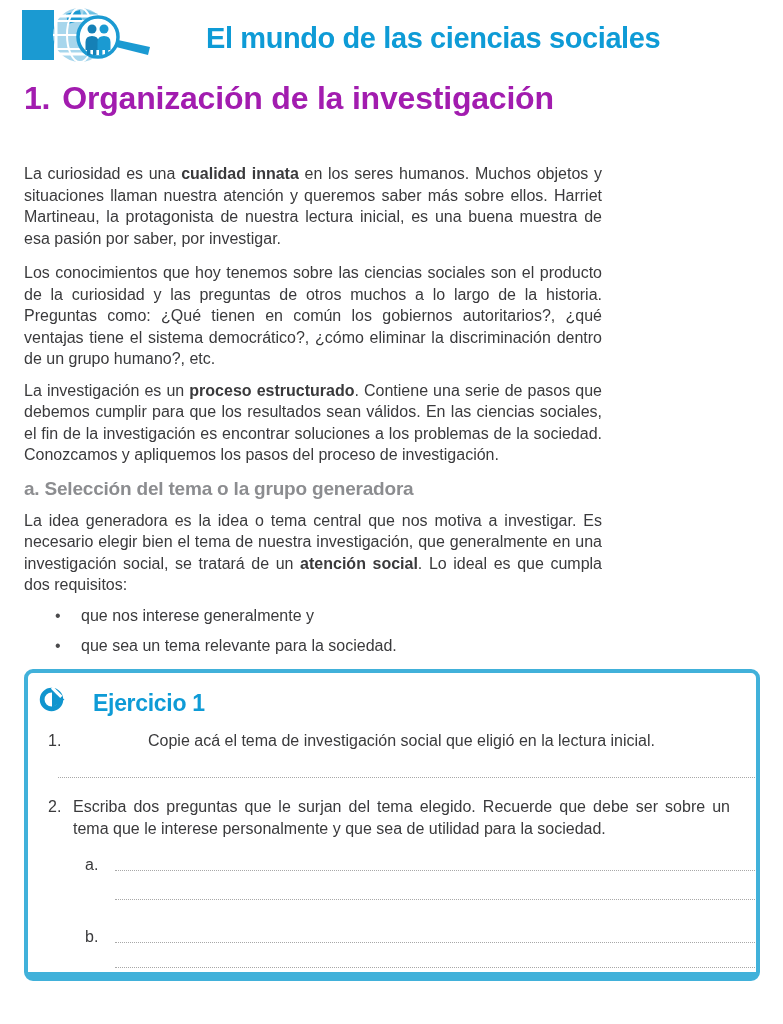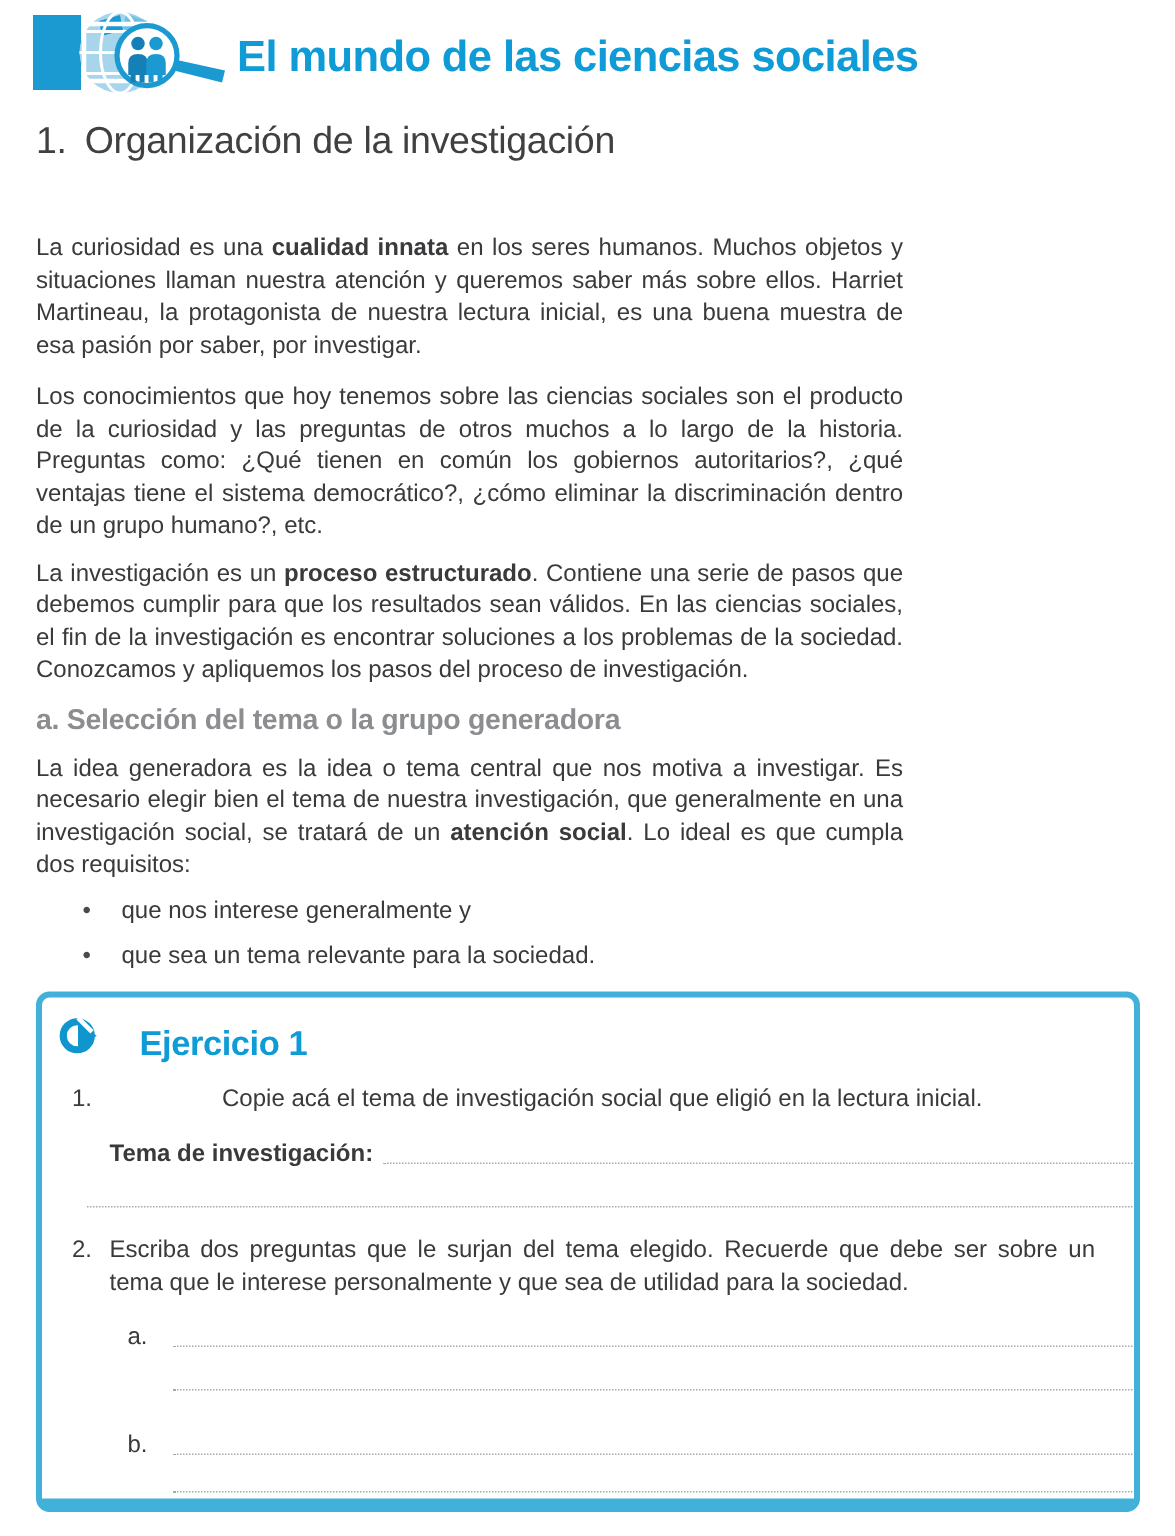--- a/index.html
+++ b/index.html
@@ -5,31 +5,31 @@
   html,body { margin:0; padding:0; background:#ffffff; }
   body {
     width:783px; height:1024px; overflow:hidden;
     font-family:"Liberation Sans", sans-serif;
     color:#3a3a3c;
     -webkit-font-smoothing:antialiased;
   }
   .page { position:relative; width:783px; height:1024px; background:#fff; }
 
   
-  .chapter-header { display:flex; align-items:center; height:60px; margin:8px 0 0 22px; }
+  .chapter-header { display:flex; align-items:center; height:60px; margin:8px 0 0 22px;gap:48px; }
   .chapter-icon { flex:none; }
   .chapter-title {
     margin:0 0 0 6px; font-size:29px; font-weight:bold;
     color:#0e9bd6; letter-spacing:-0.4px; white-space:nowrap;
   }
 
   
   .section-heading {
-    margin:12px 0 0 24px; font-size:25px; font-weight:normal;
-    color:#404040; letter-spacing:-0.2px;
+    margin:12px 0 0 24px; font-size:32px; font-weight:bold;
+    color:#a21caf; letter-spacing:-0.2px;
   }
   .section-number { margin-right:12px; }
 
   
   .main-col { width:578px; margin-left:24px; font-size:16px; line-height:21.5px;margin-top:46px; }
   .para { margin:13px 0 0 0; text-align:justify; }
   .para.p3 { margin-top:11px; }
   .para.p4 { margin-top:10px; }
   .para.p5 { margin-top:10px; }
   .bold-span { font-weight:bold; }
@@ -135,24 +135,20 @@
         </svg>
       </span>
       <span class="ex-title">Ejercicio 1</span>
     </div>
 
     <div class="ex-item first">
       <span class="ex-num">1.</span>
       <p class="ex-text">Copie acá el tema de investigación social que eligió en la lectura inicial.</p>
     </div>
 
-    <div class="tema-row">
-      <span class="tema-label">Tema de investigación:</span>
-      <div class="dotline"></div>
-    </div>
     <div class="contline"></div>
 
     <div class="ex-item second">
       <span class="ex-num">2.</span>
       <p class="ex-text">Escriba dos preguntas que le surjan del tema elegido. Recuerde que debe ser sobre un tema que le interese personalmente y que sea de utilidad para la sociedad.</p>
     </div>
 
     <div class="sub-row row-a">
       <span class="sub-letter">a.</span>
       <div class="dotline"></div>

